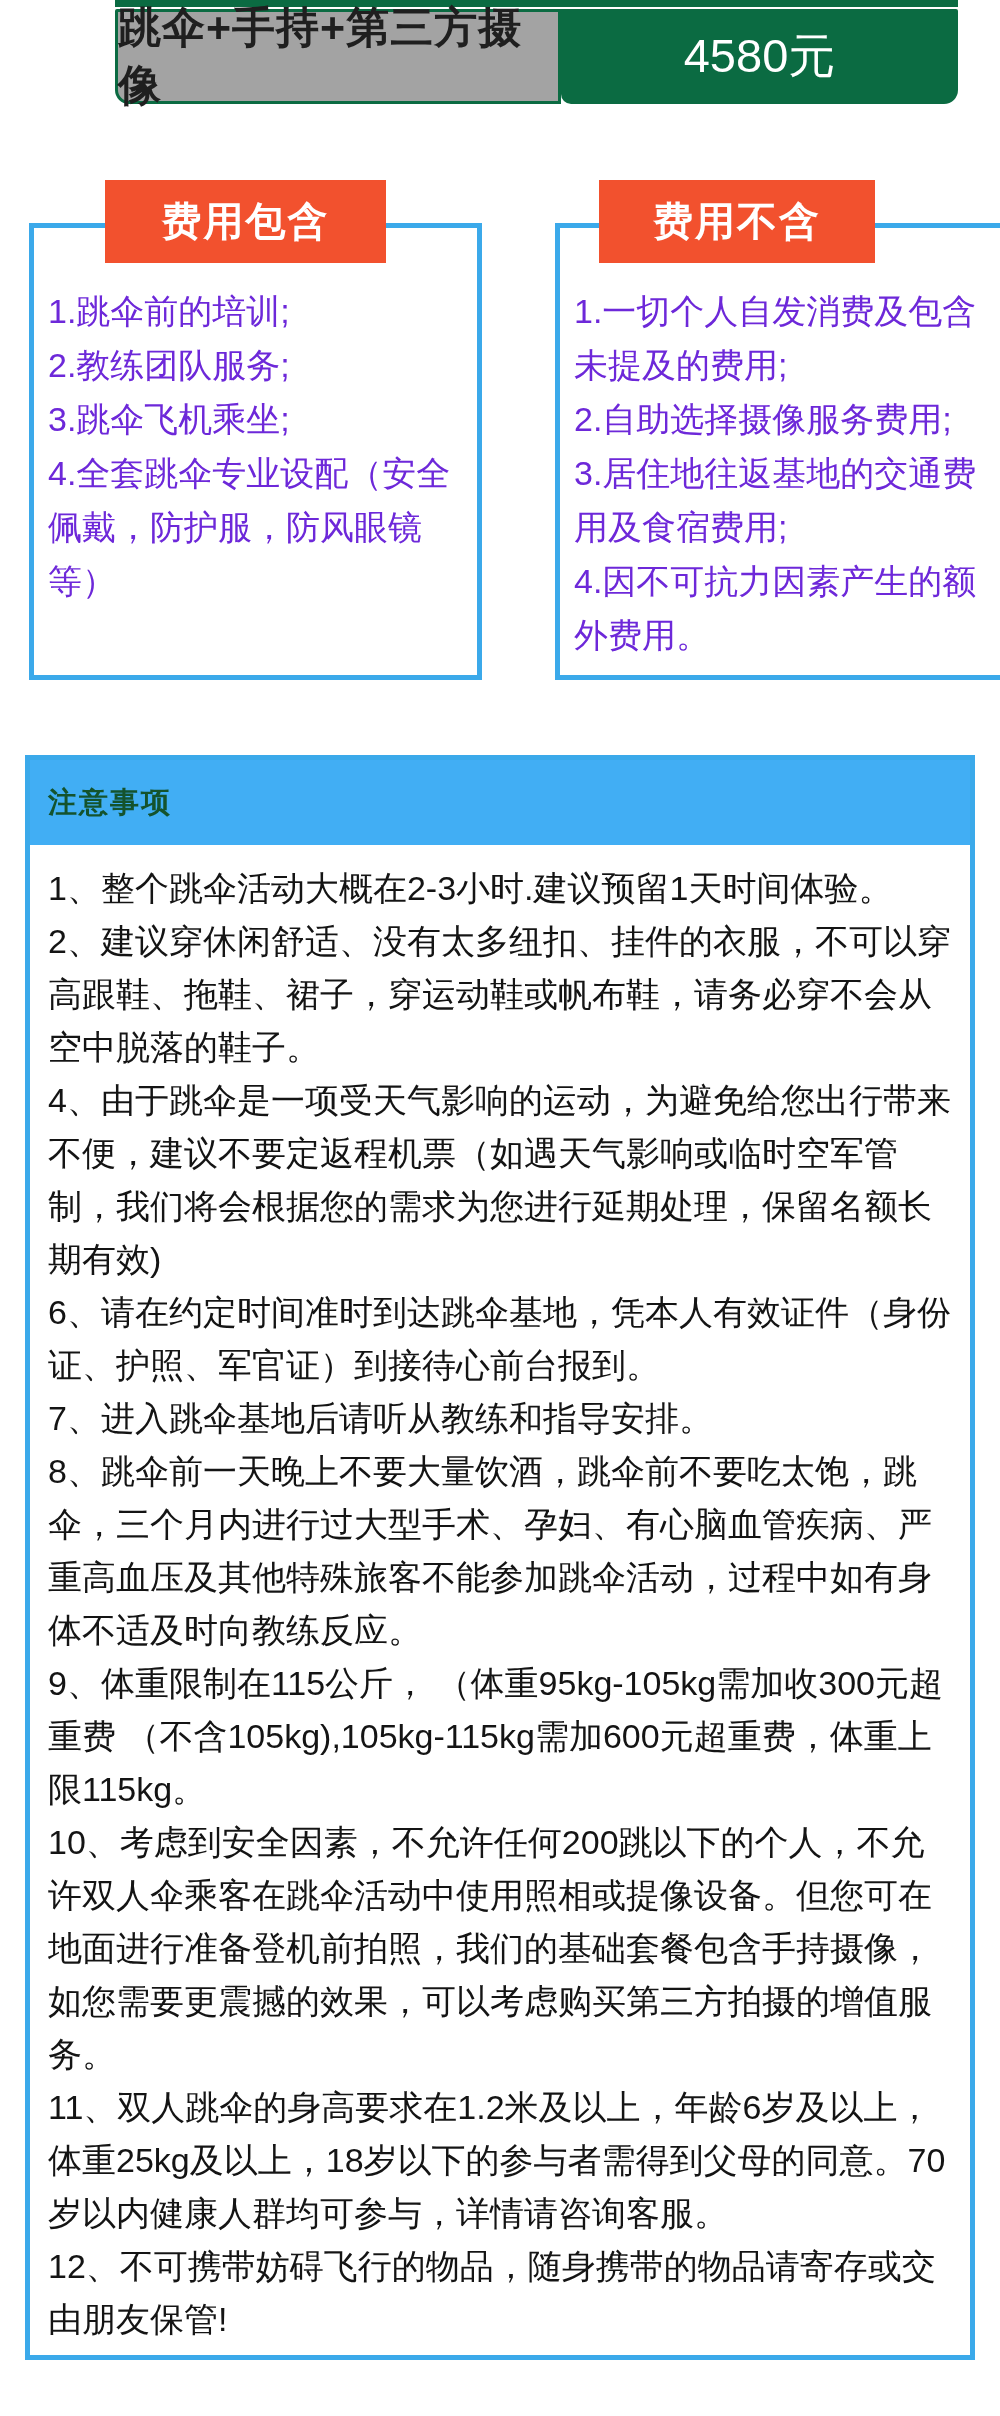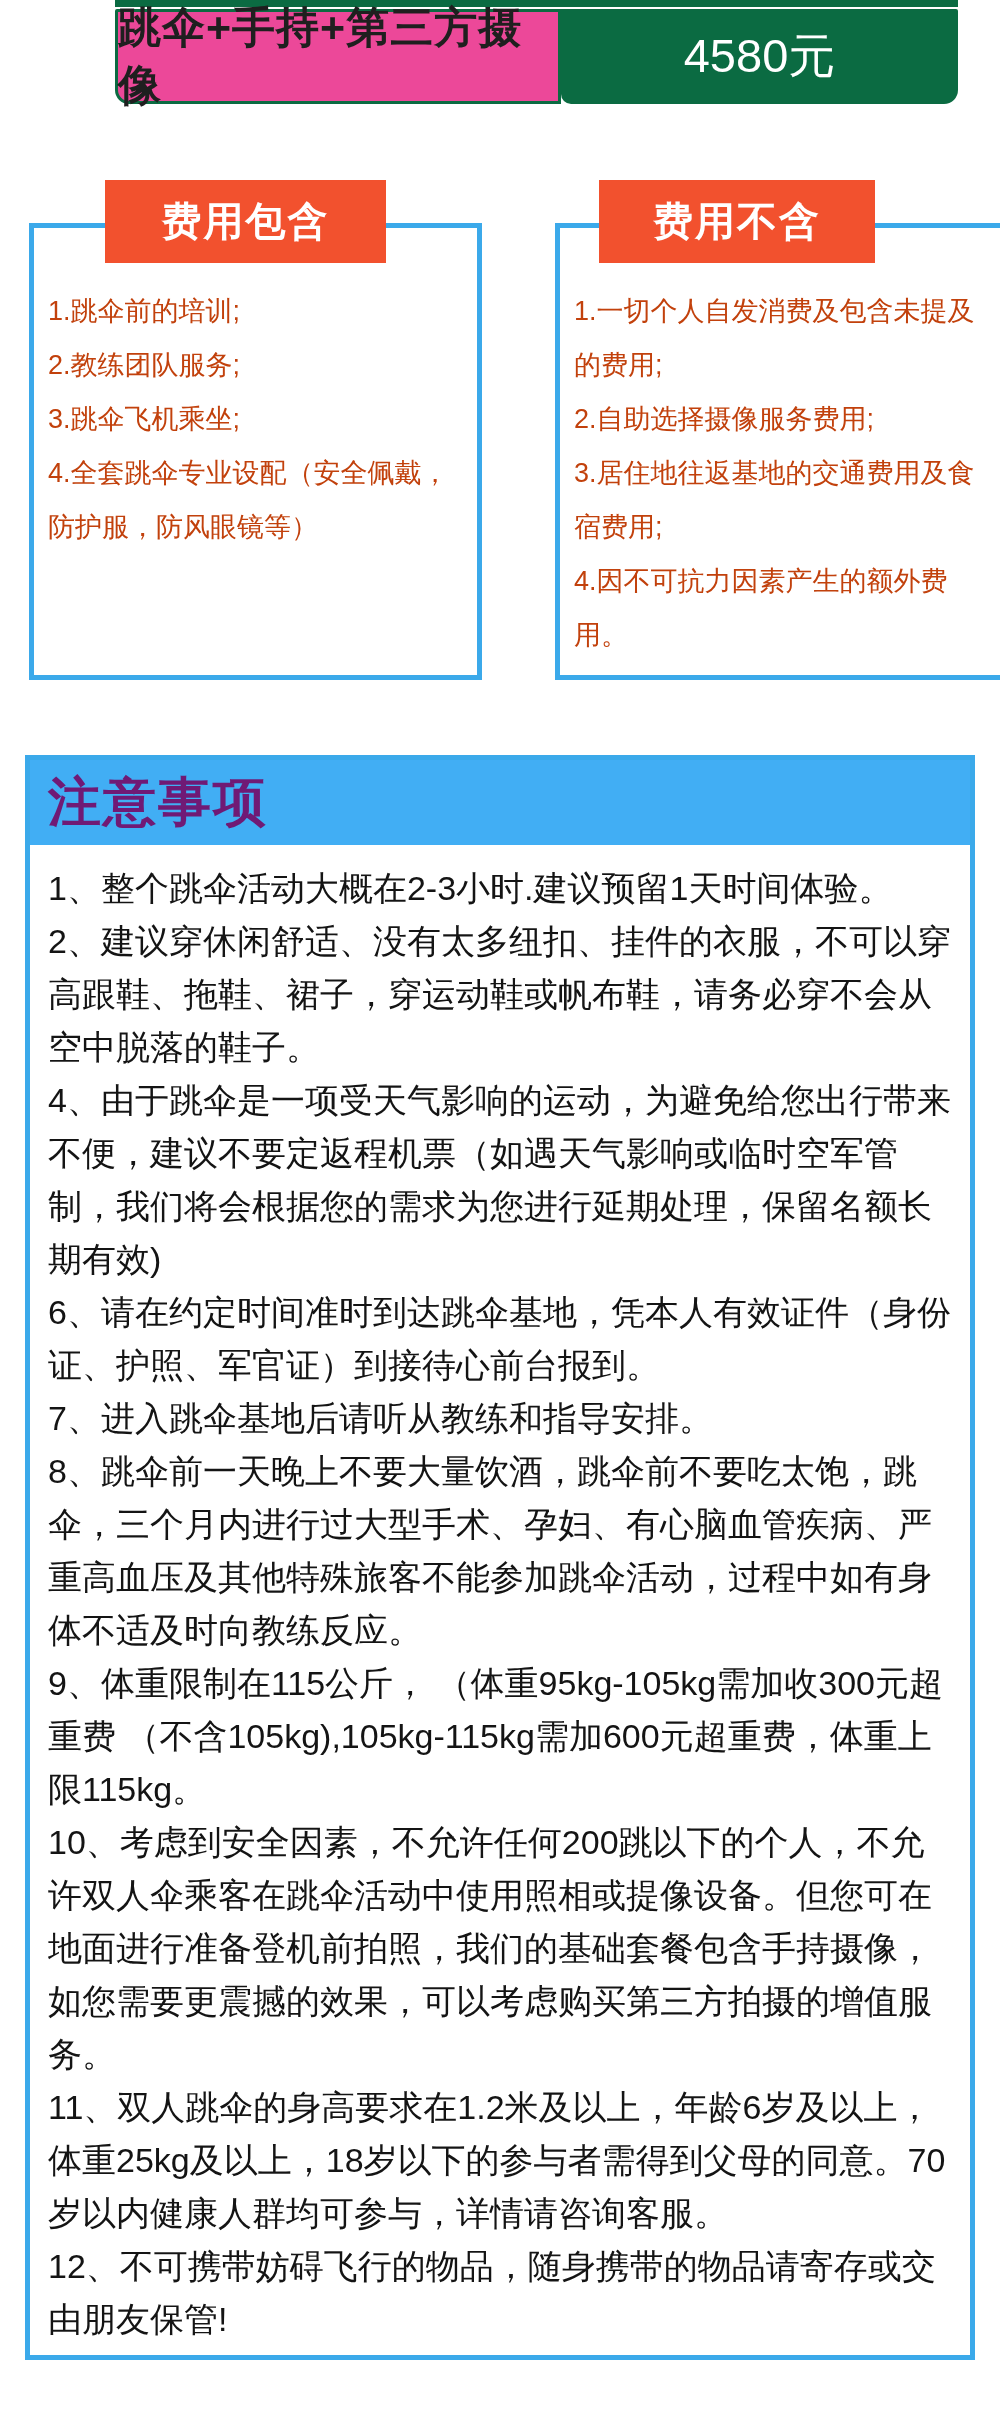--- a/index.html
+++ b/index.html
@@ -12,21 +12,21 @@
     background: #ffffff;
     overflow: hidden;
   }
 
   
   .top-header { position: absolute; left: 115px; top: 0; width: 843px; }
   .top-strip { height: 7px; background: var(--green); margin-bottom: 2px; }
   .top-bar { display: flex; height: 95px; }
   .top-left {
     flex: 0 0 446px;
-    background: #ec4899;
+    background: #a3a3a3;
     border: 3px solid var(--green);
     border-radius: 2px 0 0 14px;
     display: flex; align-items: center; justify-content: center;
     font-size: 43px; font-weight: bold; color: #1f1f1f;
     letter-spacing: 1px;
   }
   .top-right {
     flex: 1;
     background: var(--green);
     border-radius: 0 2px 14px 10px;
@@ -36,23 +36,23 @@
 
   
   .fee-box {
     position: absolute;
     top: 223px;
     width: 453px;
     height: 457px;
     border: 5px solid var(--blueBorder);
     background: #ffffff;
     padding: 56px 24px 0 14px;
-    font-size: 27px;
+    font-size: 34px;
     line-height: 54px;
-    color: #c2410c;
+    color: #6d28d9;
   }
   .fee-box-left  { left: 29px; }
   .fee-box-right { left: 523px; margin-left: 32px; }
   .fee-box p { margin: 0; }
 
   .fee-header {
     position: absolute;
     top: 180px;
     height: 83px;
     background: var(--orange);
@@ -70,22 +70,22 @@
   .notice {
     position: absolute;
     left: 25px; top: 755px;
     width: 950px; height: 1605px;
     border: 5px solid var(--blueBorder);
     background: #ffffff;
   }
   .notice-header {
     height: 85px;
     background: var(--blueBar);
-    color: #701a75;
-    font-size: 53px;
+    color: #14532d;
+    font-size: 29px;
     font-weight: 600;
     letter-spacing: 2px;
     display: flex; align-items: center;
     padding-left: 18px;
   }
   .notice-body {
     padding: 17px 18px 0 18px;
     font-size: 34px;
     line-height: 53px;
     color: #141414;

